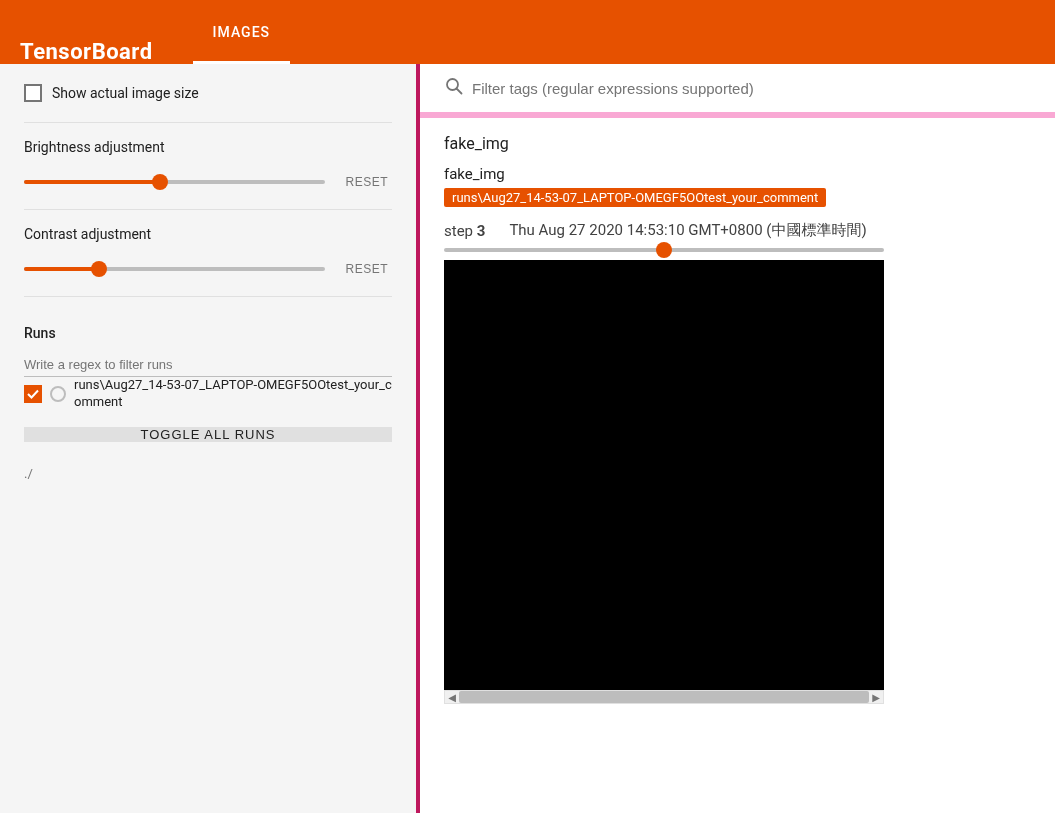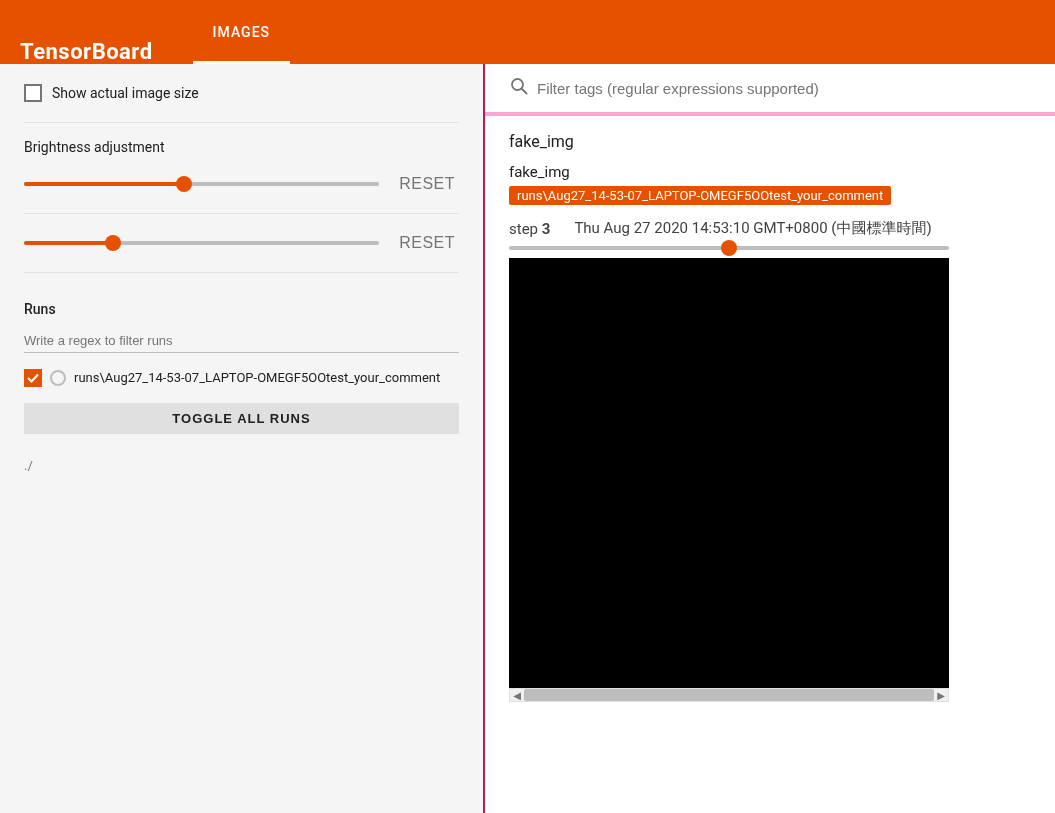--- a/index.html
+++ b/index.html
@@ -47,23 +47,23 @@
     }
 
     
     .main-layout {
       display: flex;
       height: calc(813px - 64px);
     }
 
     
     .sidebar {
-      width: 485px;
+      width: 420px;
       background: #f5f5f5;
-      border-right: 2px solid #be185d;
+      border-right: 4px solid #be185d;
       padding: 20px 24px;
       overflow-y: auto;
       flex-shrink: 0;
     }
 
     .show-image-size-row {
       display: flex;
       align-items: center;
       gap: 10px;
       margin-bottom: 20px;
@@ -125,21 +125,21 @@
       width: 16px;
       height: 16px;
       background: #E65100;
       border-radius: 50%;
       position: absolute;
       top: 50%;
       transform: translate(-50%, -50%);
       cursor: pointer;
     }
     .reset-btn {
-      font-size: 16px;
+      font-size: 12px;
       color: #757575;
       font-weight: 500;
       letter-spacing: 0.5px;
       cursor: pointer;
       background: none;
       border: none;
       padding: 4px;
     }
 
     
@@ -155,21 +155,20 @@
     }
     .filter-input {
       width: 100%;
       border: none;
       border-bottom: 1px solid #bdbdbd;
       background: transparent;
       padding: 4px 0;
       font-size: 13px;
       color: #757575;
       outline: none;
-      margin-bottom: 16px;
     }
     .run-item {
       display: flex;
       align-items: center;
       gap: 8px;
       margin-bottom: 8px;
     }
     .run-checkbox {
       width: 18px;
       height: 18px;
@@ -191,25 +190,25 @@
     }
     .run-name {
       font-size: 13px;
       color: #212121;
       word-break: break-all;
       line-height: 1.3;
     }
 
     .toggle-all-btn {
       width: 100%;
-      padding: 8px;
+      padding: 0;
       background: #e0e0e0;
       border: none;
       font-size: 13px;
-      font-weight: 700;
+      font-weight: 400;
       letter-spacing: 1px;
       color: #212121;
       cursor: pointer;
       text-align: center;
       margin-top: 8px;
       margin-bottom: 20px;
     }
 
     .dir-label {
       font-size: 13px;
@@ -221,21 +220,21 @@
     .main-content {
       flex: 1;
       background: white;
       overflow-y: auto;
     }
 
     .filter-bar {
       display: flex;
       align-items: center;
       padding: 12px 24px;
-      border-bottom: 4px solid #f9a8d4;
+      border-bottom: 6px solid #f9a8d4;
       background: white;
     }
     .search-icon-wrap {
       color: #757575;
       margin-right: 8px;
       font-size: 18px;
     }
     .filter-input-main {
       border: none;
       outline: none;
@@ -388,20 +387,21 @@
           <div class="slider-filled" style="width: 45%;"></div>
           <div class="slider-thumb" style="left: 45%;"></div>
         </div>
         <button class="reset-btn">RESET</button>
       </div>
     </div>
 
     <div class="divider"></div>
 
     <div class="slider-container">
+      <div class="section-label">Contrast adjustment</div>
       <div class="slider-row">
         <div class="slider-track">
           <div class="slider-filled" style="width: 25%;"></div>
           <div class="slider-thumb" style="left: 25%;"></div>
         </div>
         <button class="reset-btn">RESET</button>
       </div>
     </div>
 
     <div class="divider"></div>

